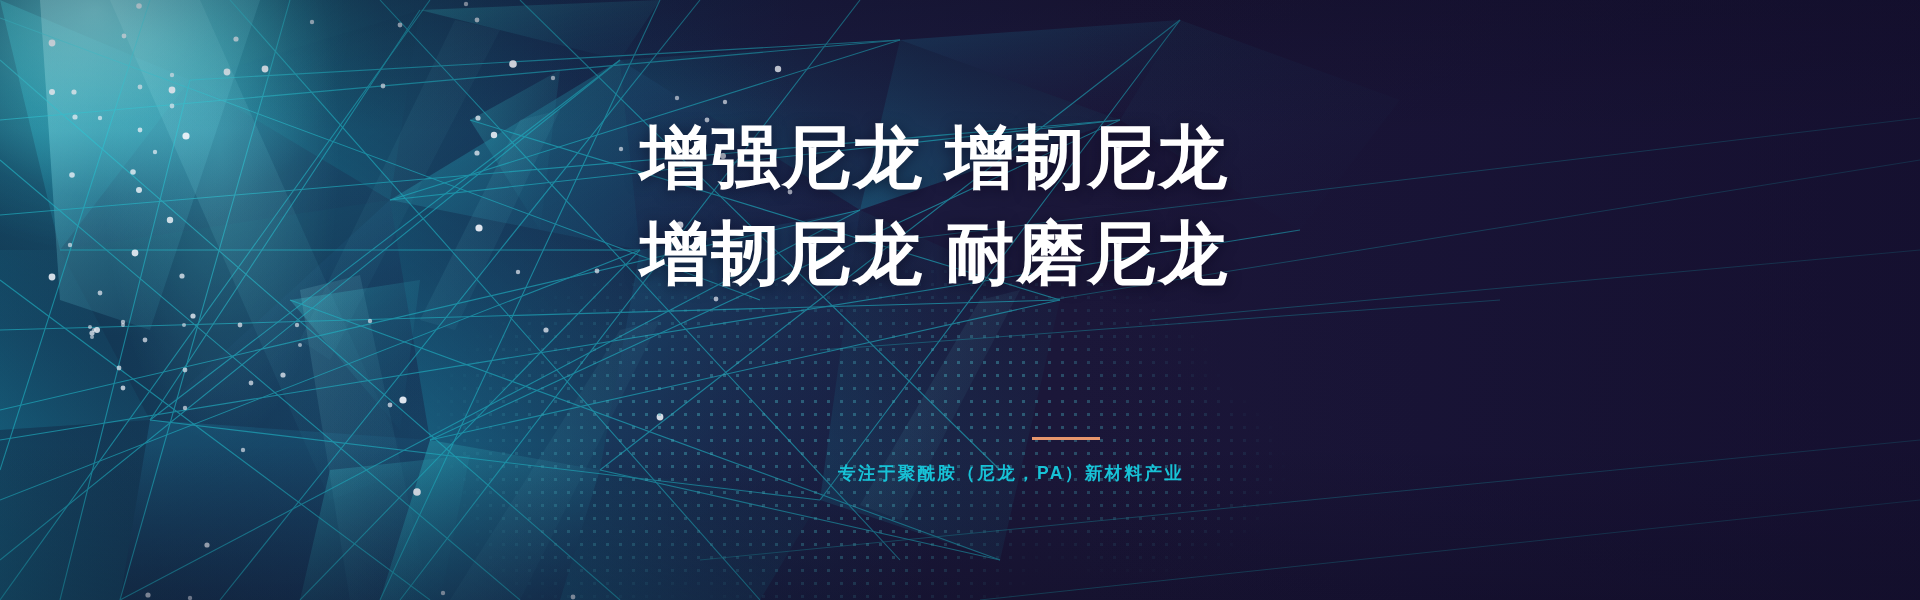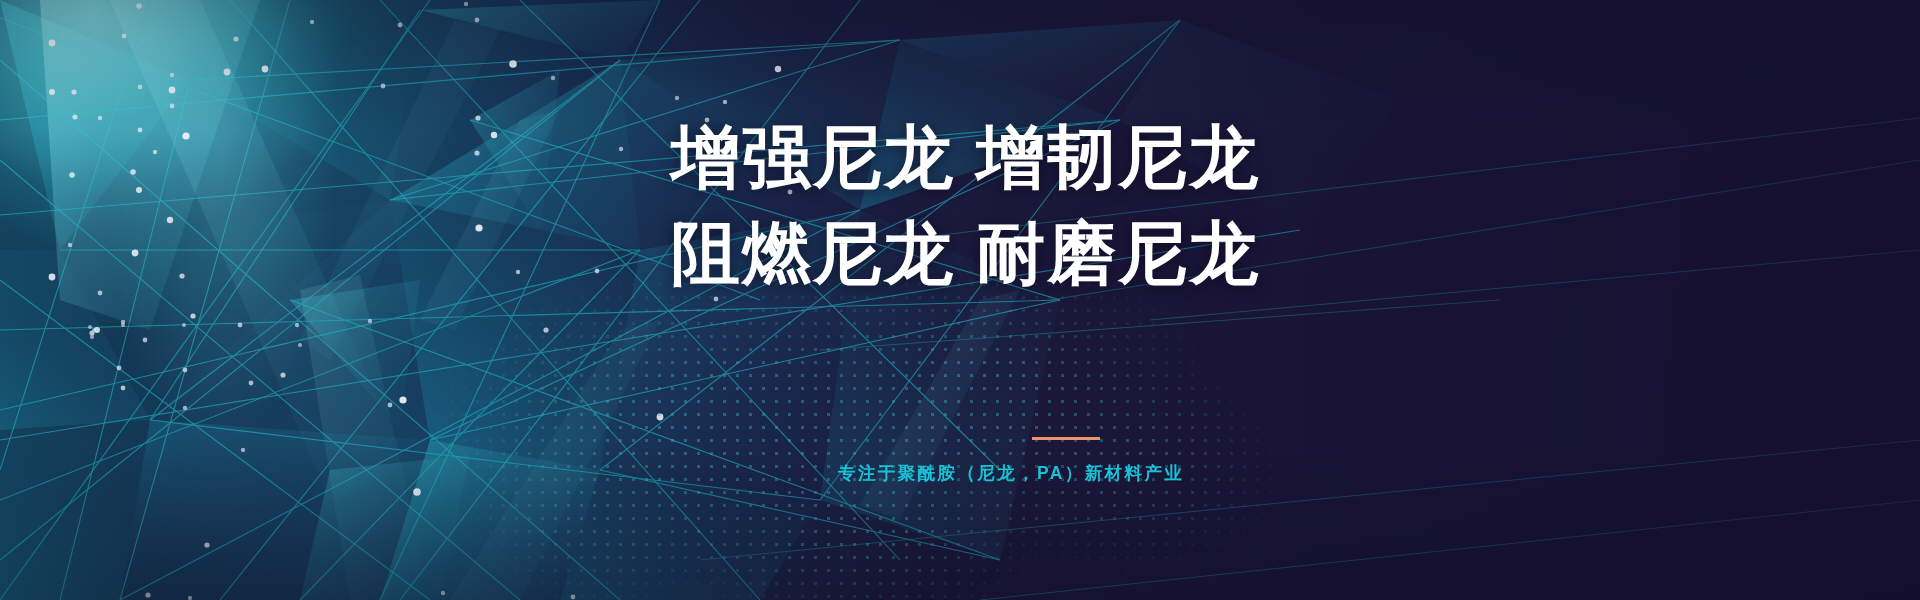--- a/index.html
+++ b/index.html
@@ -77,21 +77,21 @@
   
   #mesh { pointer-events: none; }
   #vignette {
     background:
       linear-gradient(to right, rgba(0,0,0,0) 55%, rgba(18,14,44,0.35) 82%, rgba(18,14,44,0.55) 100%),
       linear-gradient(to bottom, rgba(10,8,26,0.25) 0%, rgba(0,0,0,0) 22%, rgba(0,0,0,0) 74%, rgba(10,8,26,0.30) 100%);
   }
   
   #text-block {
     position: absolute;
-    left: 671px;
+    left: 640px;
     top: 110px;
     width: 580px;
   }
   .headline {
     color: #ffffff;
     font-size: 69px;
     font-weight: 700;
     line-height: 96px;
     letter-spacing: 2px;
     white-space: nowrap;
@@ -322,21 +322,21 @@
   </svg>
 
   <div class="layer" id="halftone"></div>
 
   <div class="layer" id="bg-glow"></div>
 
   <div class="layer" id="vignette"></div>
 
   <div id="text-block">
     <div class="headline">增强尼龙 增韧尼龙</div>
-    <div class="headline">阻燃尼龙 耐磨尼龙</div>
+    <div class="headline">增韧尼龙 耐磨尼龙</div>
   </div>
 
   <div id="divider-row">
     <div id="divider" style="background: rgb(232, 150, 108);"></div>
   </div>
 
   <div id="subtitle" style="color: rgb(23, 194, 214);">专注于聚酰胺（尼龙，PA）新材料产业</div>
 
 </div>
 

